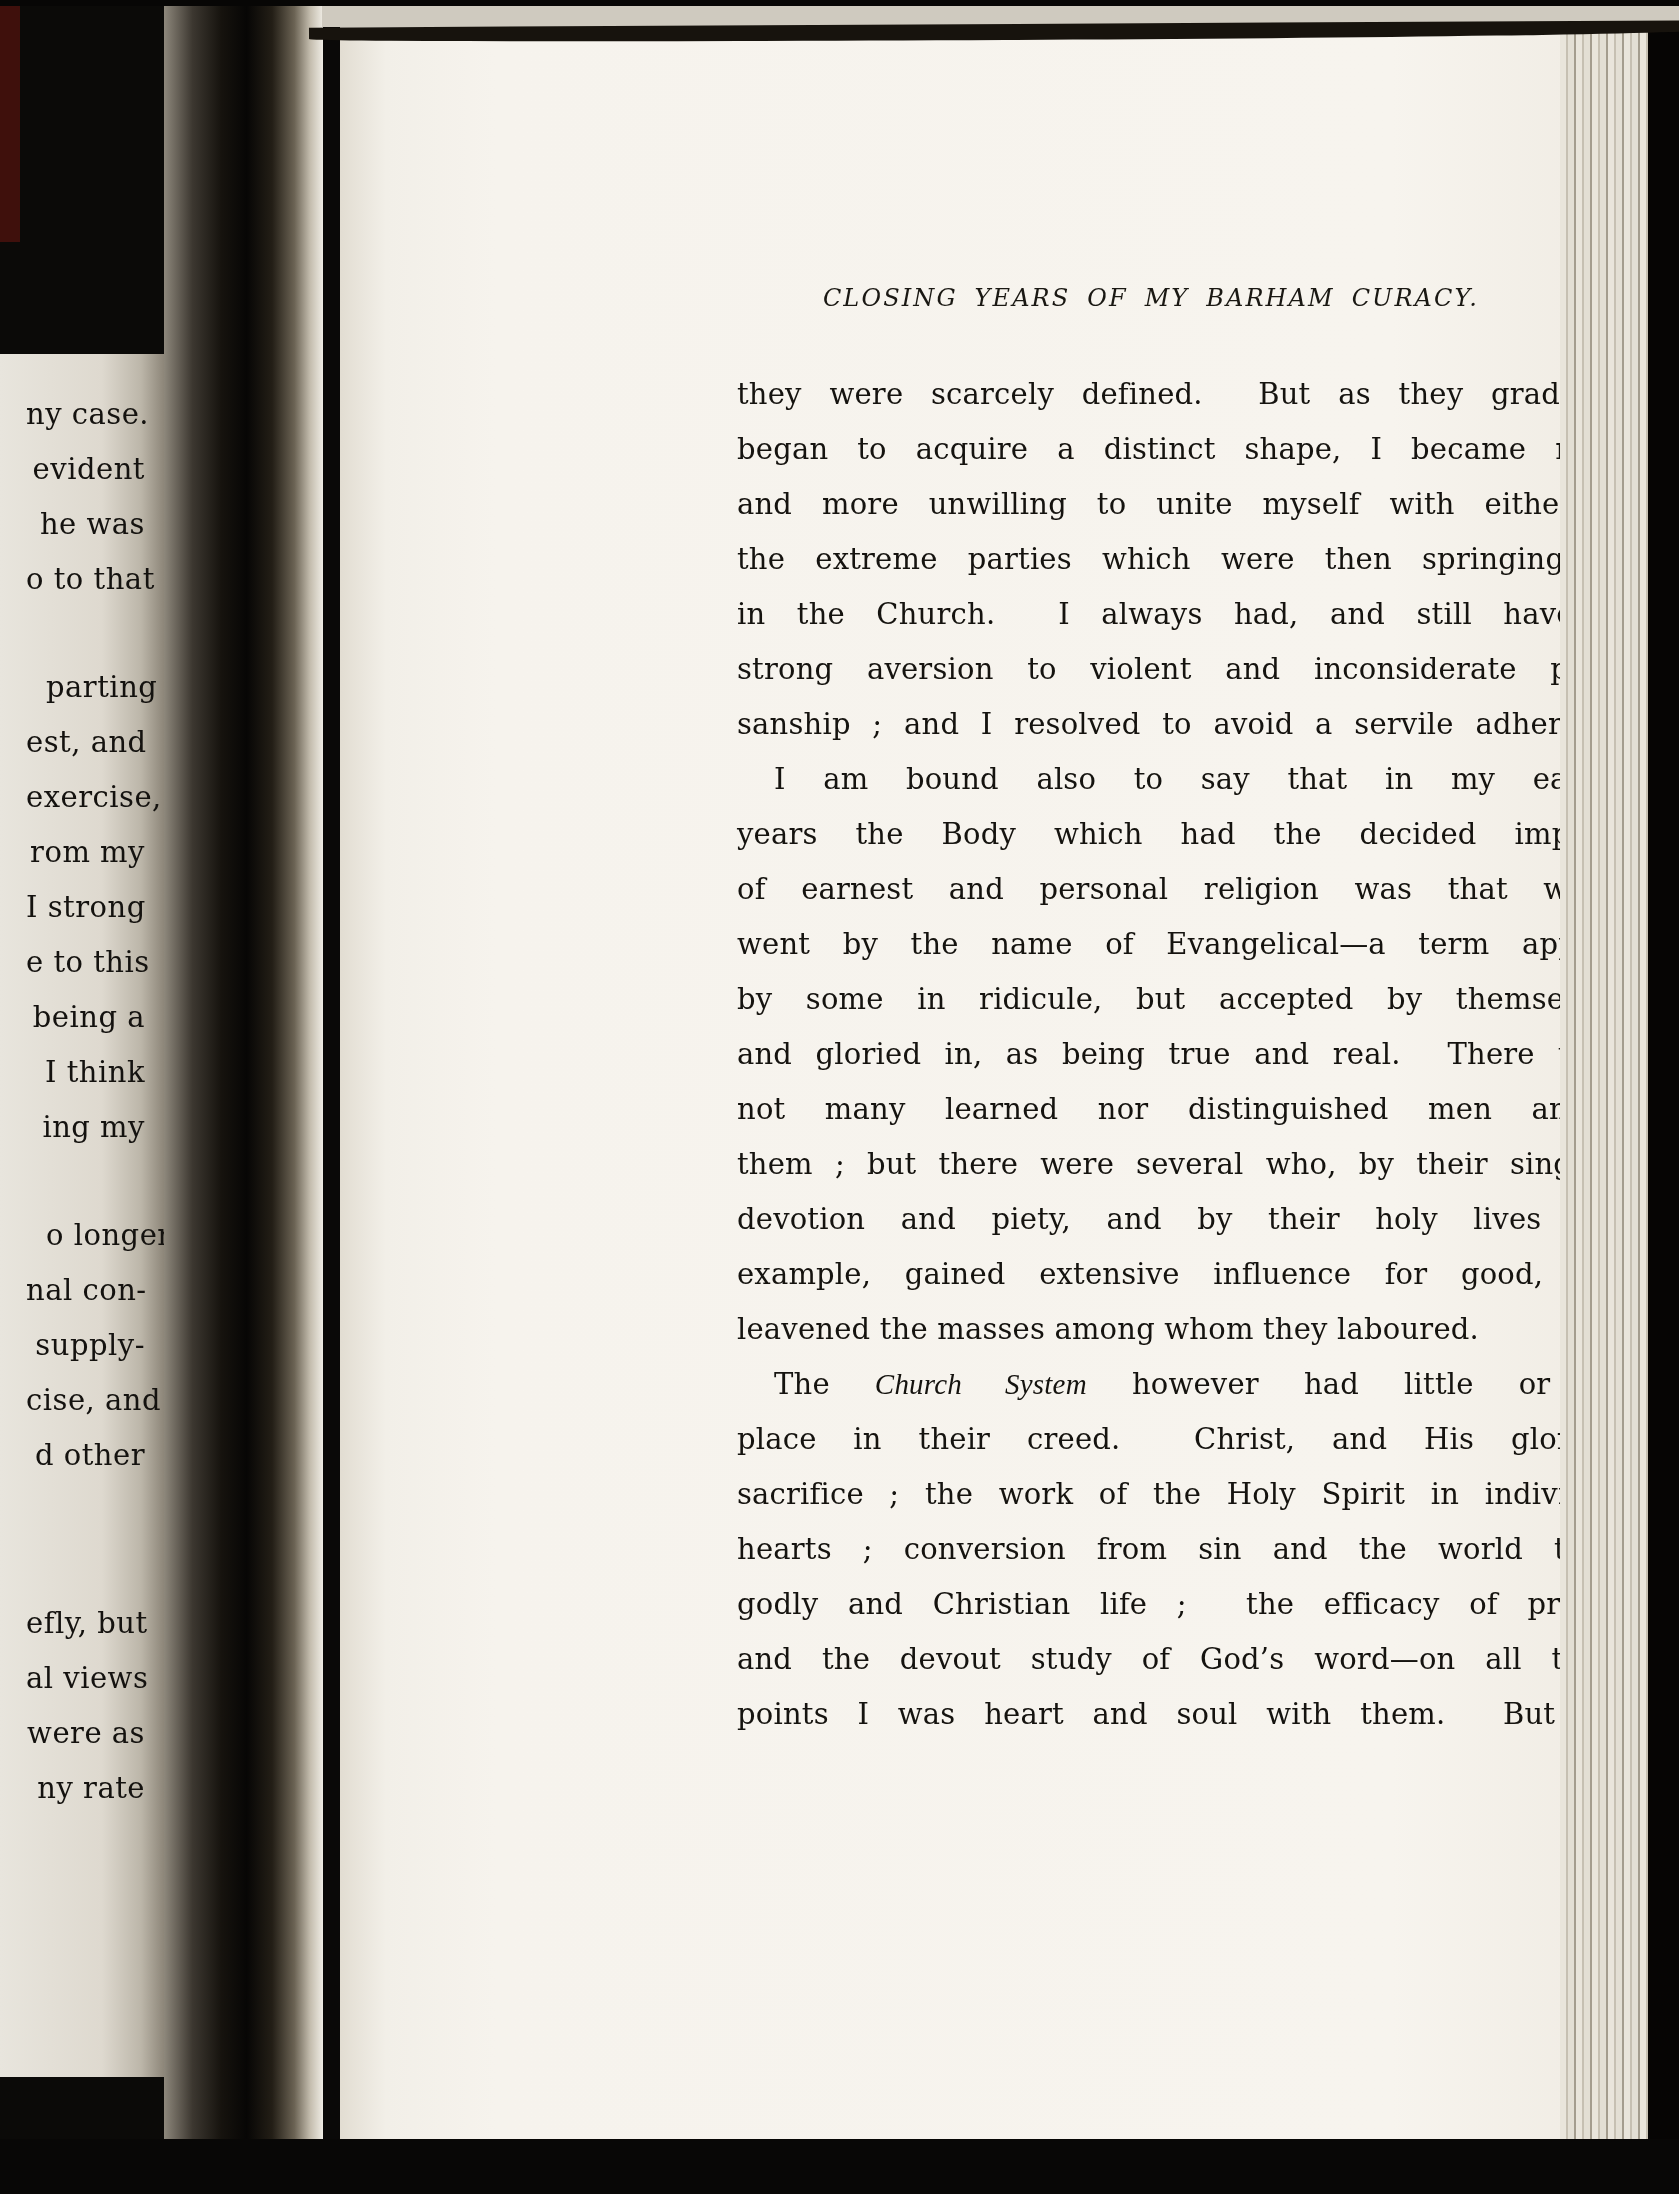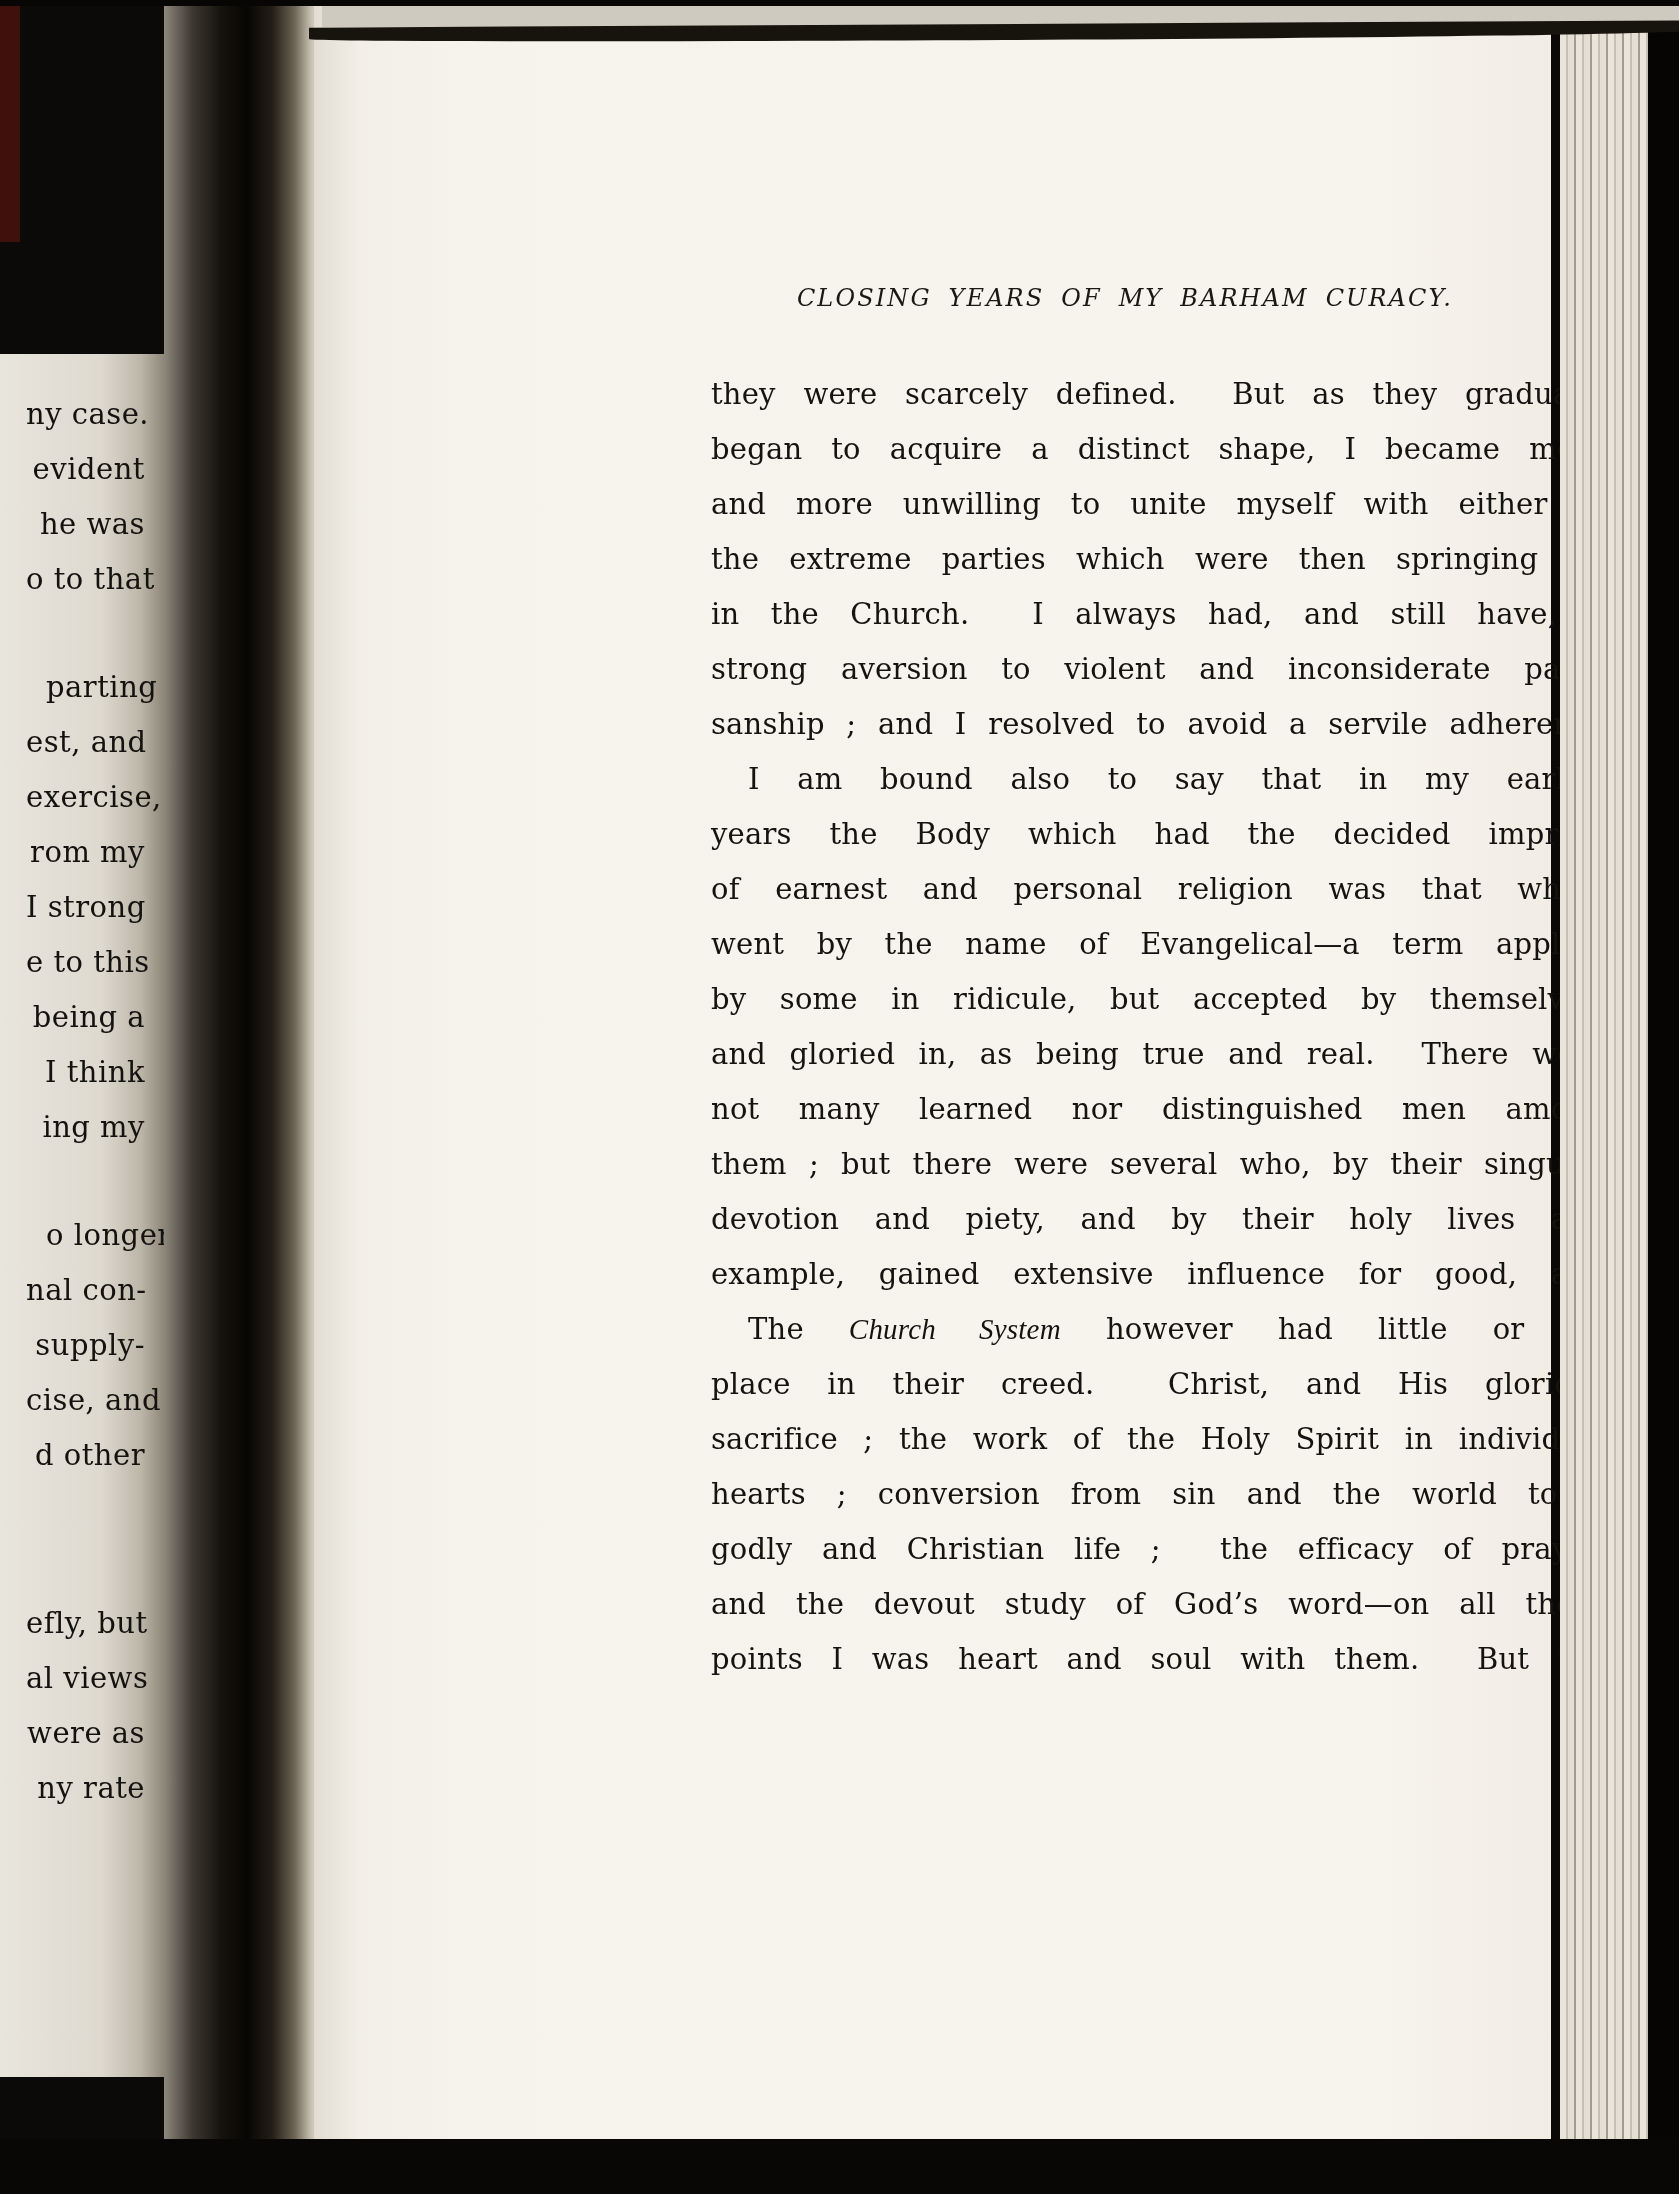--- a/index.html
+++ b/index.html
@@ -29,21 +29,21 @@
   .left-black-bottom { position:absolute; left:0; top:2077px; width:164px; height:117px; background:#0b0a08; }
 
   
   .gutter {
     position:absolute; left:164px; top:0; width:159px; height:2194px;
     background:linear-gradient(90deg,#8e887c 0%,#3c3730 18%,#16130e 36%,#070605 52%,#231e16 68%,#6b6354 82%,#c4bdae 92%,#efece4 100%);
   }
 
   
   .main-page {
-    position:absolute; left:314px; top:0; width:1237px; height:2139px;
+    position:absolute; left:340px; top:0; width:1237px; height:2139px;
     background:linear-gradient(90deg,#e2ddd2 0px,#f2efe8 46px,#f6f3ed 155px,#f7f4ee 85%,#f1ede5 100%);
   }
   .above-top { position:absolute; left:322px; top:0; width:1357px; height:27px; background:#cfcabf; }
   .page-top-edge {
     position:absolute; left:309px; top:24px; width:1391px; height:15.5px;
     background:#17130d; border-radius:0 0 100% 100% / 0 0 80% 60%;
     transform:rotate(-0.3deg);
   }
   .top-strip { position:absolute; left:0; top:0; width:1679px; height:6.2px; background:#070605; }
   .bottom-strip { position:absolute; left:0; top:2139px; width:1679px; height:56px; background:#080706; }
@@ -131,20 +131,21 @@
       <div class="line indent">I am bound also to say that in my earlier</div>
       <div class="line">years the Body which had the decided impress</div>
       <div class="line">of earnest and personal religion was that which</div>
       <div class="line">went by the name of Evangelical—a term applied</div>
       <div class="line">by some in ridicule, but accepted by themselves,</div>
       <div class="line">and gloried in, as being true and real.&nbsp; There were</div>
       <div class="line">not many learned nor distinguished men among</div>
       <div class="line">them ; but there were several who, by their singular</div>
       <div class="line">devotion and piety, and by their holy lives and</div>
       <div class="line">example, gained extensive influence for good, and</div>
+      <div class="line para-end">leavened the masses among whom they laboured.</div>
 
       <div class="line indent"><span>The </span><span class="it">Church System</span><span> however had little or no</span></div>
       <div class="line">place in their creed.&nbsp; Christ, and His glorious</div>
       <div class="line">sacrifice ; the work of the Holy Spirit in individual</div>
       <div class="line">hearts ; conversion from sin and the world to a</div>
       <div class="line">godly and Christian life ;&nbsp; the efficacy of prayer,</div>
       <div class="line">and the devout study of God’s word—on all these</div>
       <div class="line">points I was heart and soul with them.&nbsp; But the</div>
     </div>
   </div>

